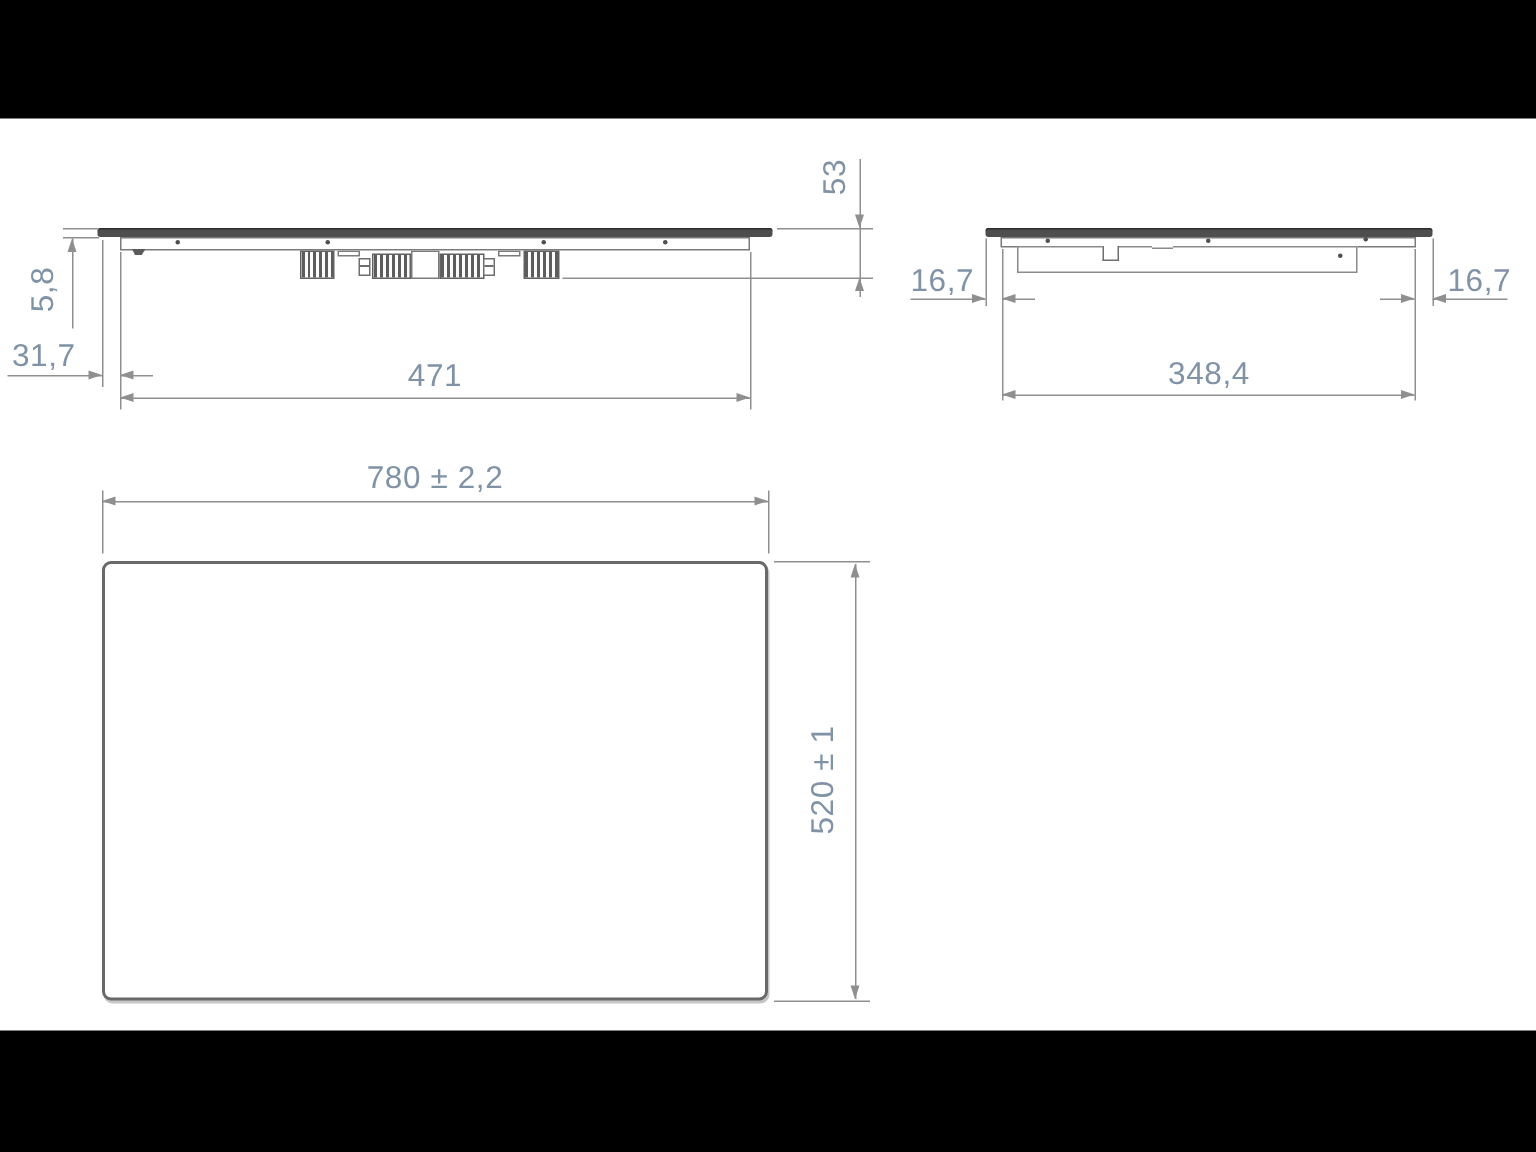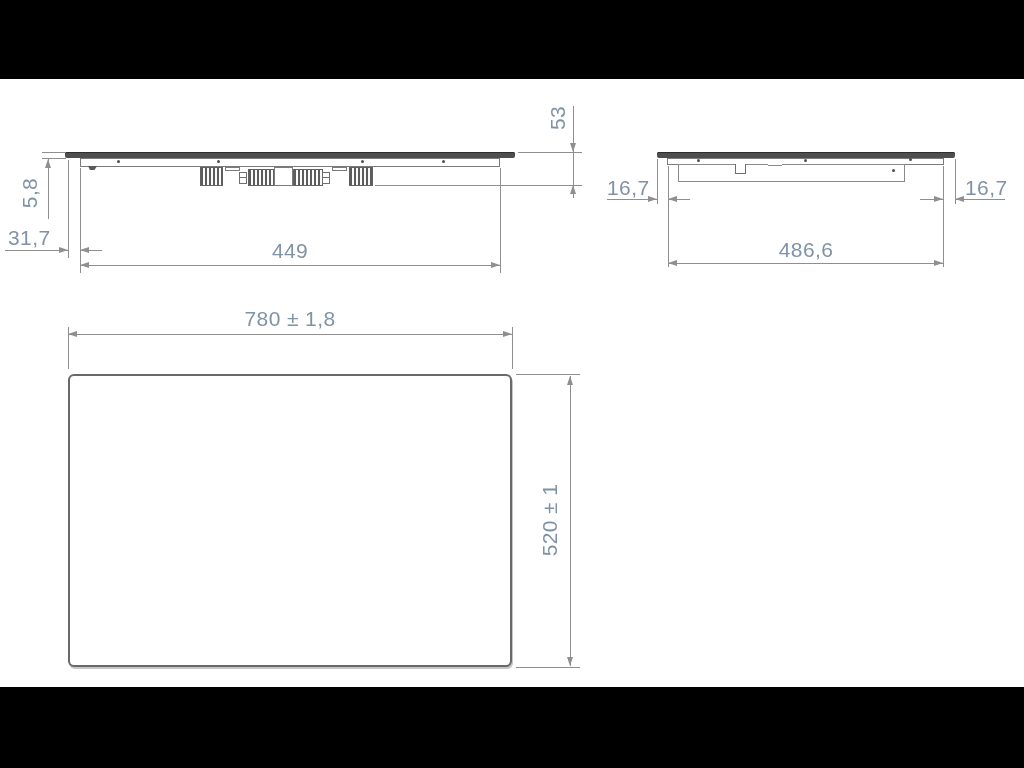--- a/index.html
+++ b/index.html
@@ -62,21 +62,21 @@
     <div class="hl" style="left:5px;top:250px;width:63px"></div>
     <div class="aR" style="left:59px;top:247px"></div>
     <div class="hl" style="left:80px;top:250px;width:22px"></div>
     <div class="aL" style="left:80px;top:247px"></div>
     <div class="dim" style="left:8px;top:227px">31,7</div>
 
     <div class="vl" style="left:500px;top:168px;height:105px"></div>
     <div class="hl" style="left:80px;top:265px;width:420px"></div>
     <div class="aL" style="left:80px;top:262px"></div>
     <div class="aR" style="left:491px;top:262px"></div>
-    <div class="dim cx" style="left:290px;top:240px">449</div>
+    <div class="dim cx" style="left:290px;top:240px">471</div>
 
     <div class="hl" style="left:518px;top:152px;width:64px"></div>
     <div class="hl" style="left:375px;top:185px;width:207px"></div>
     <div class="vl" style="left:573px;top:106px;height:92px"></div>
     <div class="aD" style="left:570px;top:143px"></div>
     <div class="aU" style="left:570px;top:185px"></div>
     <div class="dim rot" style="left:557px;top:118px">53</div>
   </div>
 
   <div class="g">
@@ -102,32 +102,32 @@
     <div class="vl" style="left:955px;top:159px;height:45px"></div>
     <div class="hl" style="left:920px;top:199px;width:23px"></div>
     <div class="aR" style="left:934px;top:196px"></div>
     <div class="hl" style="left:955px;top:199px;width:50px"></div>
     <div class="aL" style="left:955px;top:196px"></div>
     <div class="dim" style="left:965px;top:177px">16,7</div>
 
     <div class="hl" style="left:668px;top:263px;width:275px"></div>
     <div class="aL" style="left:668px;top:260px"></div>
     <div class="aR" style="left:934px;top:260px"></div>
-    <div class="dim cx" style="left:806px;top:239px">486,6</div>
+    <div class="dim cx" style="left:806px;top:239px">348,4</div>
   </div>
 
   <div class="g">
     <div class="planrect" style="left:68px;top:374px;width:444px;height:293px"></div>
 
     <div class="vl" style="left:68px;top:327px;height:42px"></div>
     <div class="vl" style="left:512px;top:327px;height:42px"></div>
     <div class="hl" style="left:68px;top:334px;width:444px"></div>
     <div class="aL" style="left:68px;top:331px"></div>
     <div class="aR" style="left:503px;top:331px"></div>
-    <div class="dim cx" style="left:290px;top:308px">780 ± 1,8</div>
+    <div class="dim cx" style="left:290px;top:308px">780 ± 2,2</div>
 
     <div class="hl" style="left:516px;top:374px;width:64px"></div>
     <div class="hl" style="left:516px;top:667px;width:64px"></div>
     <div class="vl" style="left:570px;top:376px;height:290px"></div>
     <div class="aU" style="left:567px;top:376px"></div>
     <div class="aD" style="left:567px;top:657px"></div>
     <div class="dim rot" style="left:549px;top:520px">520 ± 1</div>
   </div>
 
   <div class="bar" style="top:0;height:79px"></div>

